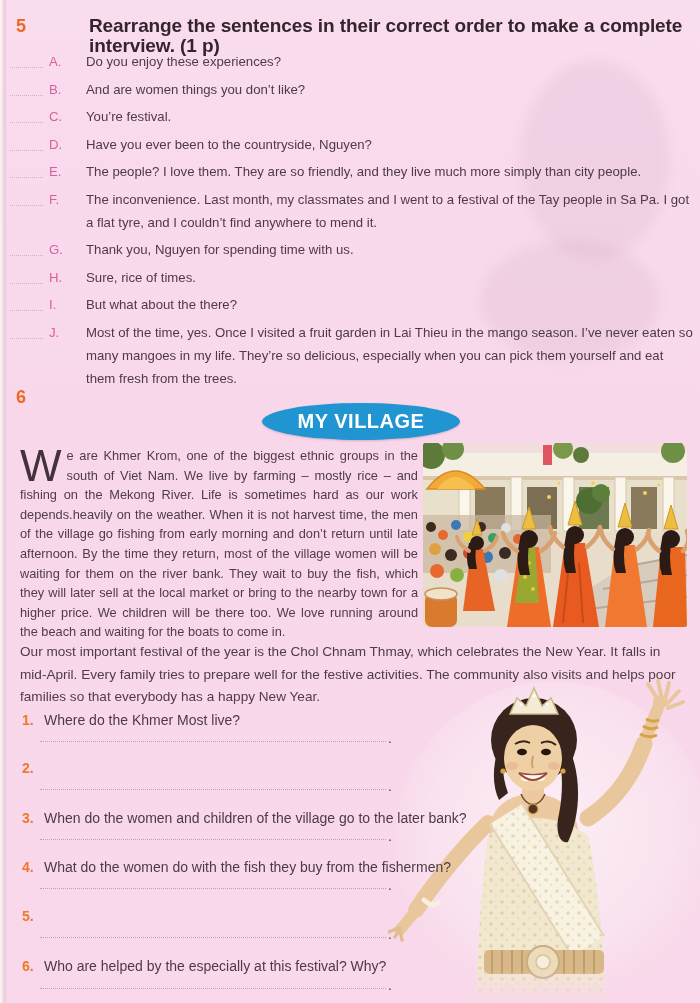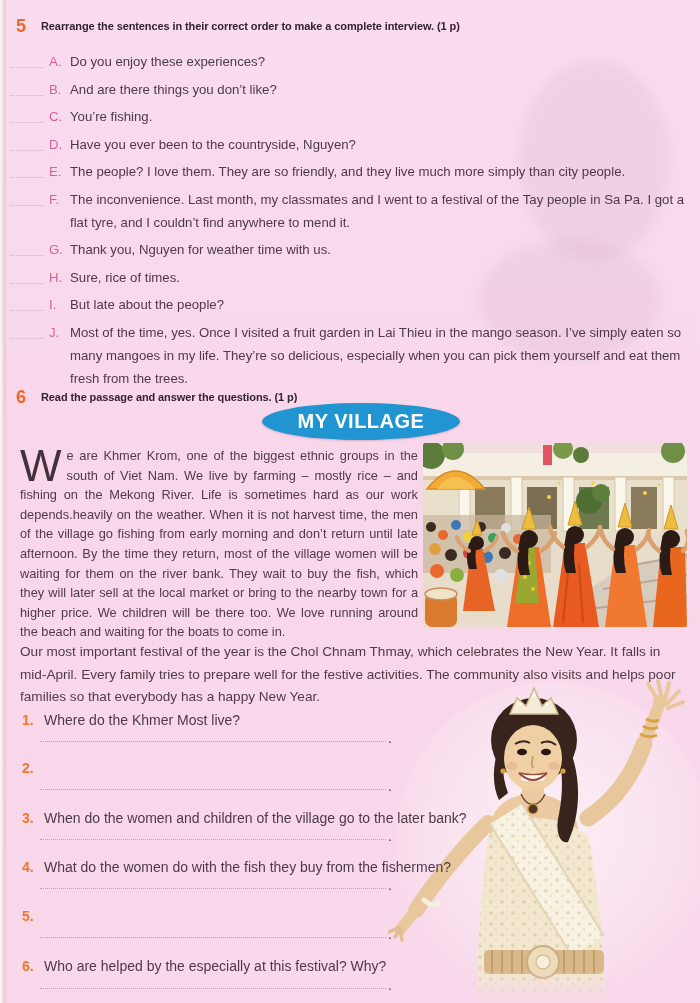--- a/index.html
+++ b/index.html
@@ -8,28 +8,28 @@
     background:linear-gradient(180deg,#f9dcee 0%,#f8d7ea 45%,#f8d8ea 100%);
     font-family:"Liberation Sans", sans-serif; color:#4e3a46;
   }
   .page-edge{position:absolute;left:0;top:0;width:7px;height:100%;
     background:linear-gradient(90deg,#fcfaf8 0%,#f3e3e4 35%,#eccade 70%,rgba(248,216,234,0) 100%);}
   .bleed{position:absolute;border-radius:50%;filter:blur(6px);opacity:.18;background:#c9a4bc;}
 
   
   .ex-header{position:absolute;left:16px;right:8px;display:flex;align-items:flex-start;}
   .ex-num{color:#f16824;font-weight:bold;font-size:18px;width:25px;flex:none;line-height:20px;}
-  .ex-title{font-weight:bold;color:#34242e;font-size:11px;line-height:20px;letter-spacing:-0.1px;}
+  .ex-title{font-weight:bold;color:#34242e;font-size:19px;line-height:20px;letter-spacing:-0.1px;margin-left:48px;}
 
   
   .items{position:absolute;left:10px;top:50px;right:5px;}
   .item{display:flex;align-items:flex-start;margin-bottom:4.5px;font-size:13.2px;line-height:23px;}
   .pre-dots{flex:none;width:33px;height:17px;border-bottom:1.6px dotted #cbb6c1;margin-right:6px;}
   .letter{flex:none;width:21px;color:#d85f9e;}
-  .itext{flex:1;color:#4e3a46;}
+  .itext{flex:1;color:#4e3a46;margin-left:16px;}
 
   
   .badge{position:absolute;left:262px;top:403px;width:198px;height:37px;border-radius:50%;
     background:#2095d2;display:flex;align-items:center;justify-content:center;
     box-shadow:0 1px 2px rgba(120,60,90,.25);}
   .badge span{color:#ffffff;font-weight:bold;font-size:20px;letter-spacing:0.5px;text-align:center;}
 
   
   .p1{position:absolute;left:20px;top:446px;width:398px;text-align:justify;
     font-size:12.8px;line-height:19.6px;color:#503b47;}
@@ -65,67 +65,66 @@
 
   <div class="items">
     <div class="item">
       <span class="pre-dots"></span>
       <span class="letter">A.</span>
       <span class="itext">Do you enjoy these experiences?</span>
     </div>
     <div class="item">
       <span class="pre-dots"></span>
       <span class="letter">B.</span>
-      <span class="itext">And are there things you don’t like?</span>
+      <span class="itext">And are women things you don’t like?</span>
     </div>
     <div class="item">
       <span class="pre-dots"></span>
       <span class="letter">C.</span>
-      <span class="itext">You’re fishing.</span>
+      <span class="itext">You’re festival.</span>
     </div>
     <div class="item">
       <span class="pre-dots"></span>
       <span class="letter">D.</span>
       <span class="itext">Have you ever been to the countryside, Nguyen?</span>
     </div>
     <div class="item">
       <span class="pre-dots"></span>
       <span class="letter">E.</span>
       <span class="itext">The people? I love them. They are so friendly, and they live much more simply than city people.</span>
     </div>
     <div class="item">
       <span class="pre-dots"></span>
       <span class="letter">F.</span>
       <span class="itext">The inconvenience. Last month, my classmates and I went to a festival of the Tay people in Sa Pa. I got a flat tyre, and I couldn’t find anywhere to mend it.</span>
     </div>
     <div class="item">
       <span class="pre-dots"></span>
       <span class="letter">G.</span>
-      <span class="itext">Thank you, Nguyen for weather time with us.</span>
+      <span class="itext">Thank you, Nguyen for spending time with us.</span>
     </div>
     <div class="item">
       <span class="pre-dots"></span>
       <span class="letter">H.</span>
       <span class="itext">Sure, rice of times.</span>
     </div>
     <div class="item">
       <span class="pre-dots"></span>
       <span class="letter">I.</span>
-      <span class="itext">But late about the people?</span>
+      <span class="itext">But what about the there?</span>
     </div>
     <div class="item">
       <span class="pre-dots"></span>
       <span class="letter">J.</span>
-      <span class="itext">Most of the time, yes. Once I visited a fruit garden in Lai Thieu in the mango season. I’ve simply eaten so many mangoes in my life. They’re so delicious, especially when you can pick them yourself and eat them fresh from the trees.</span>
+      <span class="itext">Most of the time, yes. Once I visited a fruit garden in Lai Thieu in the mango season. I’ve never eaten so many mangoes in my life. They’re so delicious, especially when you can pick them yourself and eat them fresh from the trees.</span>
     </div>
   </div>
 
   <div class="ex-header" style="top:387px;">
     <span class="ex-num">6</span>
-    <span class="ex-title">Read the passage and answer the questions. (1 p)</span>
   </div>
 
   <div class="badge">
     <span>MY VILLAGE</span>
   </div>
 
   <div class="p1">
     <span class="dropcap">W</span><span>e are Khmer Krom, one of the biggest ethnic groups in the south of Viet Nam. We live by farming – mostly rice – and fishing on the Mekong River. Life is sometimes hard as our work depends.heavily on the weather. When it is not harvest time, the men of the village go fishing from early morning and don’t return until late afternoon. By the time they return, most of the village women will be waiting for them on the river bank. They wait to buy the fish, which they will later sell at the local market or bring to the nearby town for a higher price. We children will be there too. We love running around the beach and waiting for the boats to come in.</span>
   </div>
 

